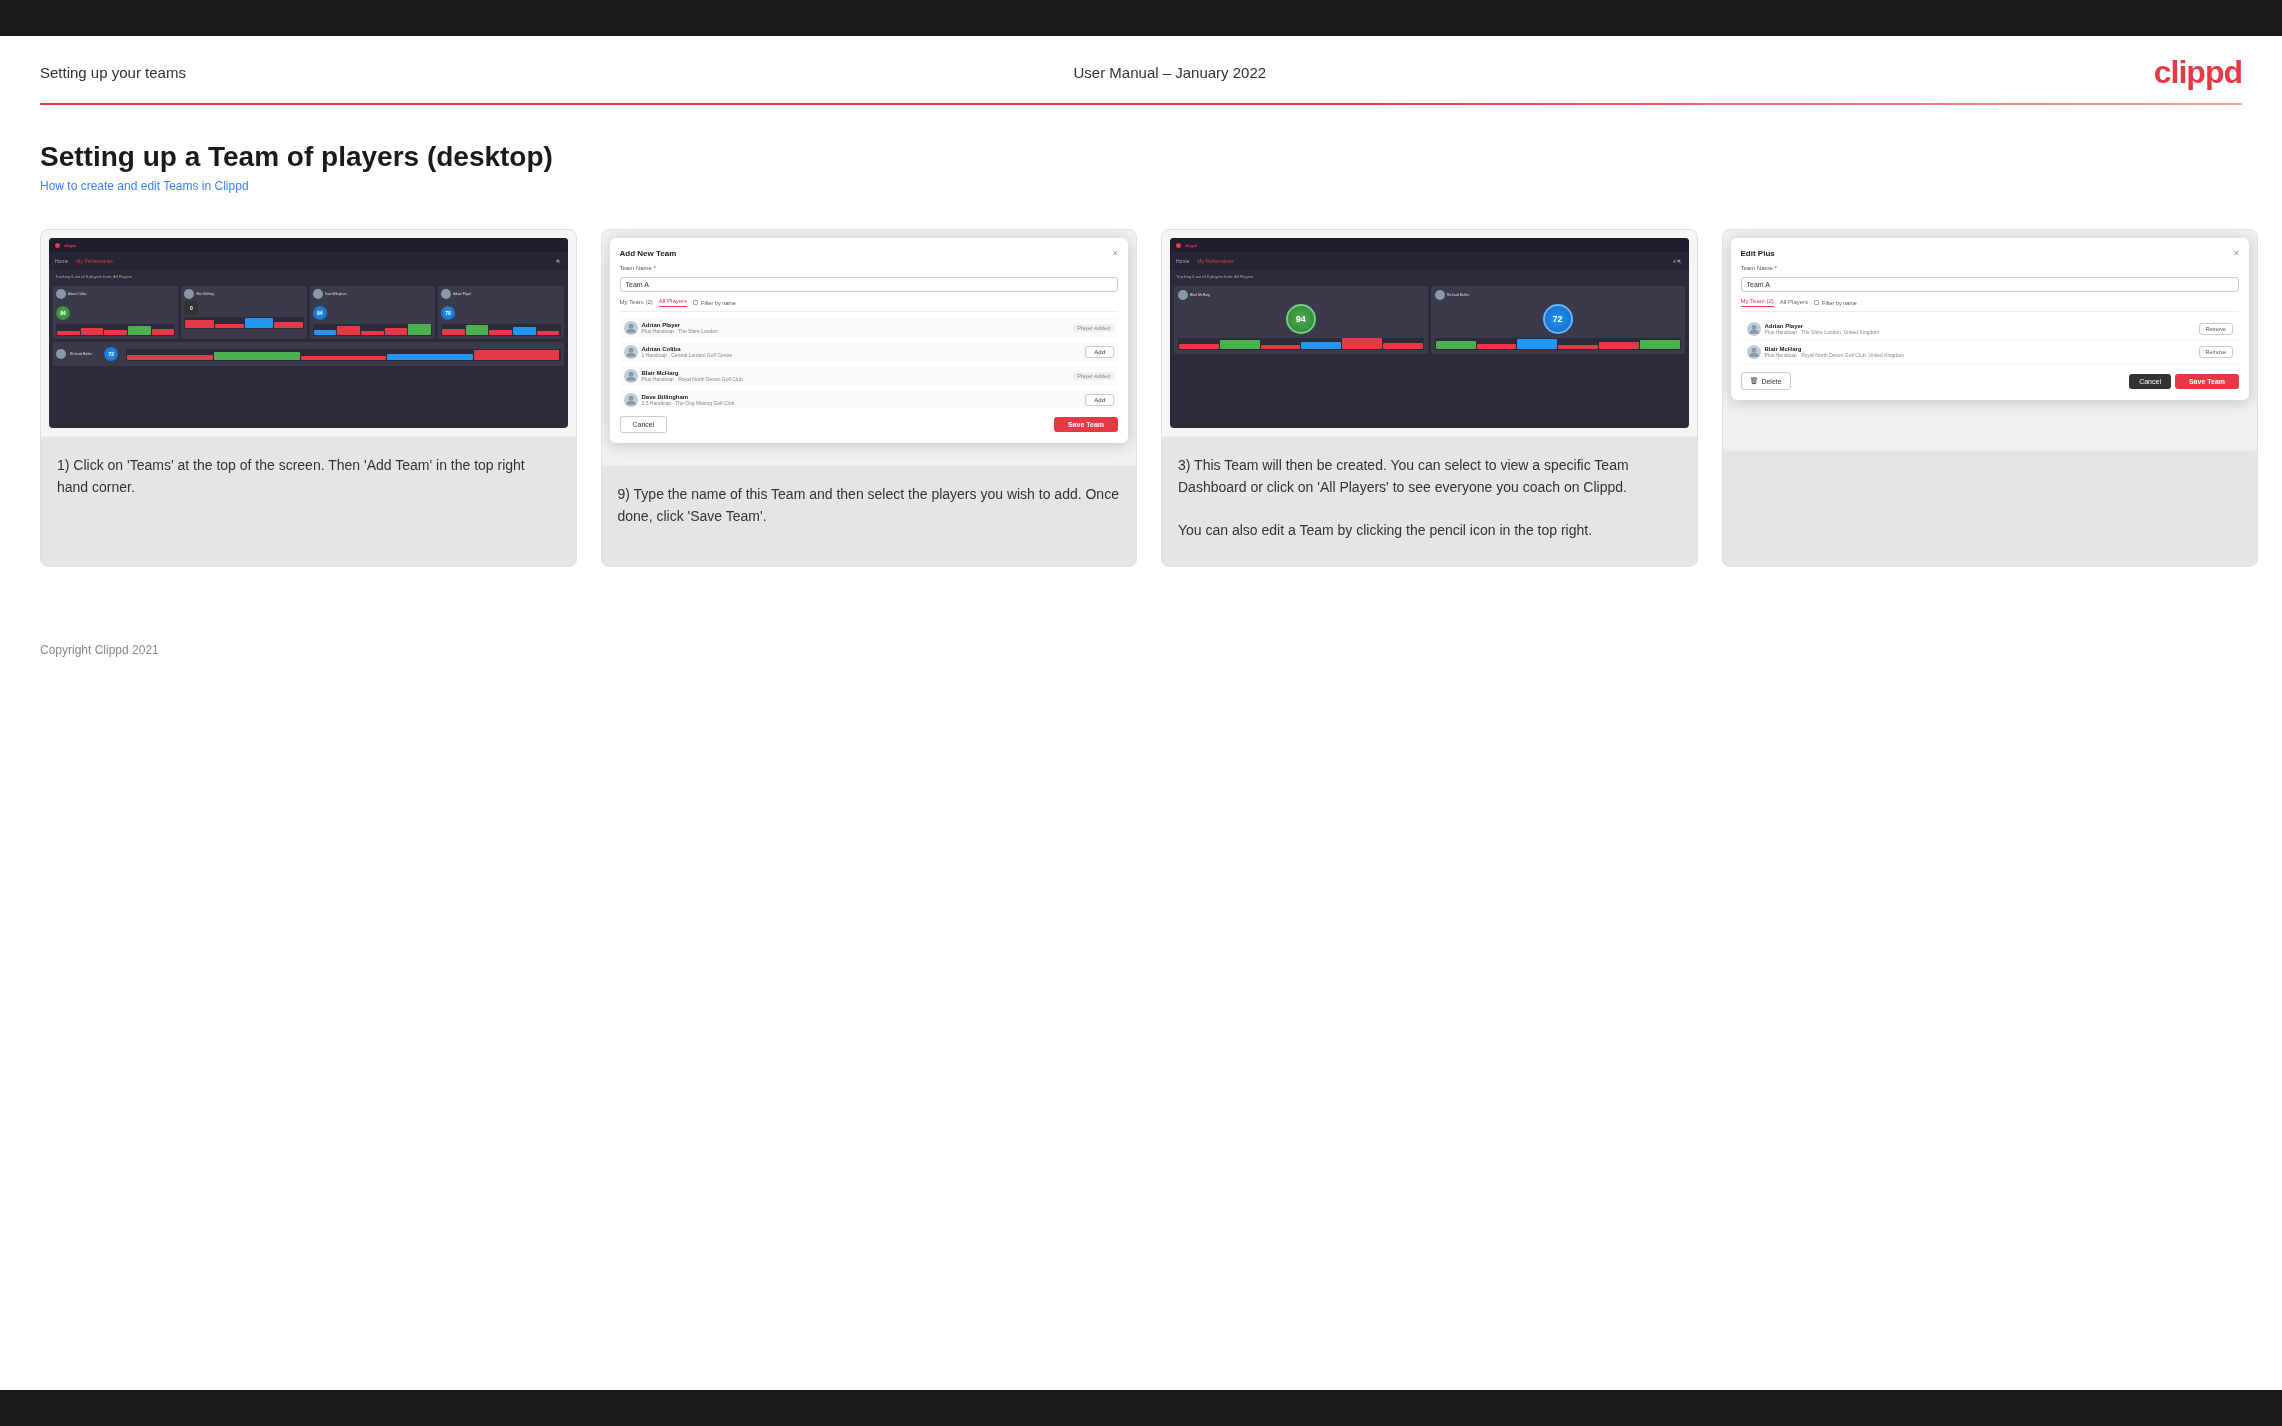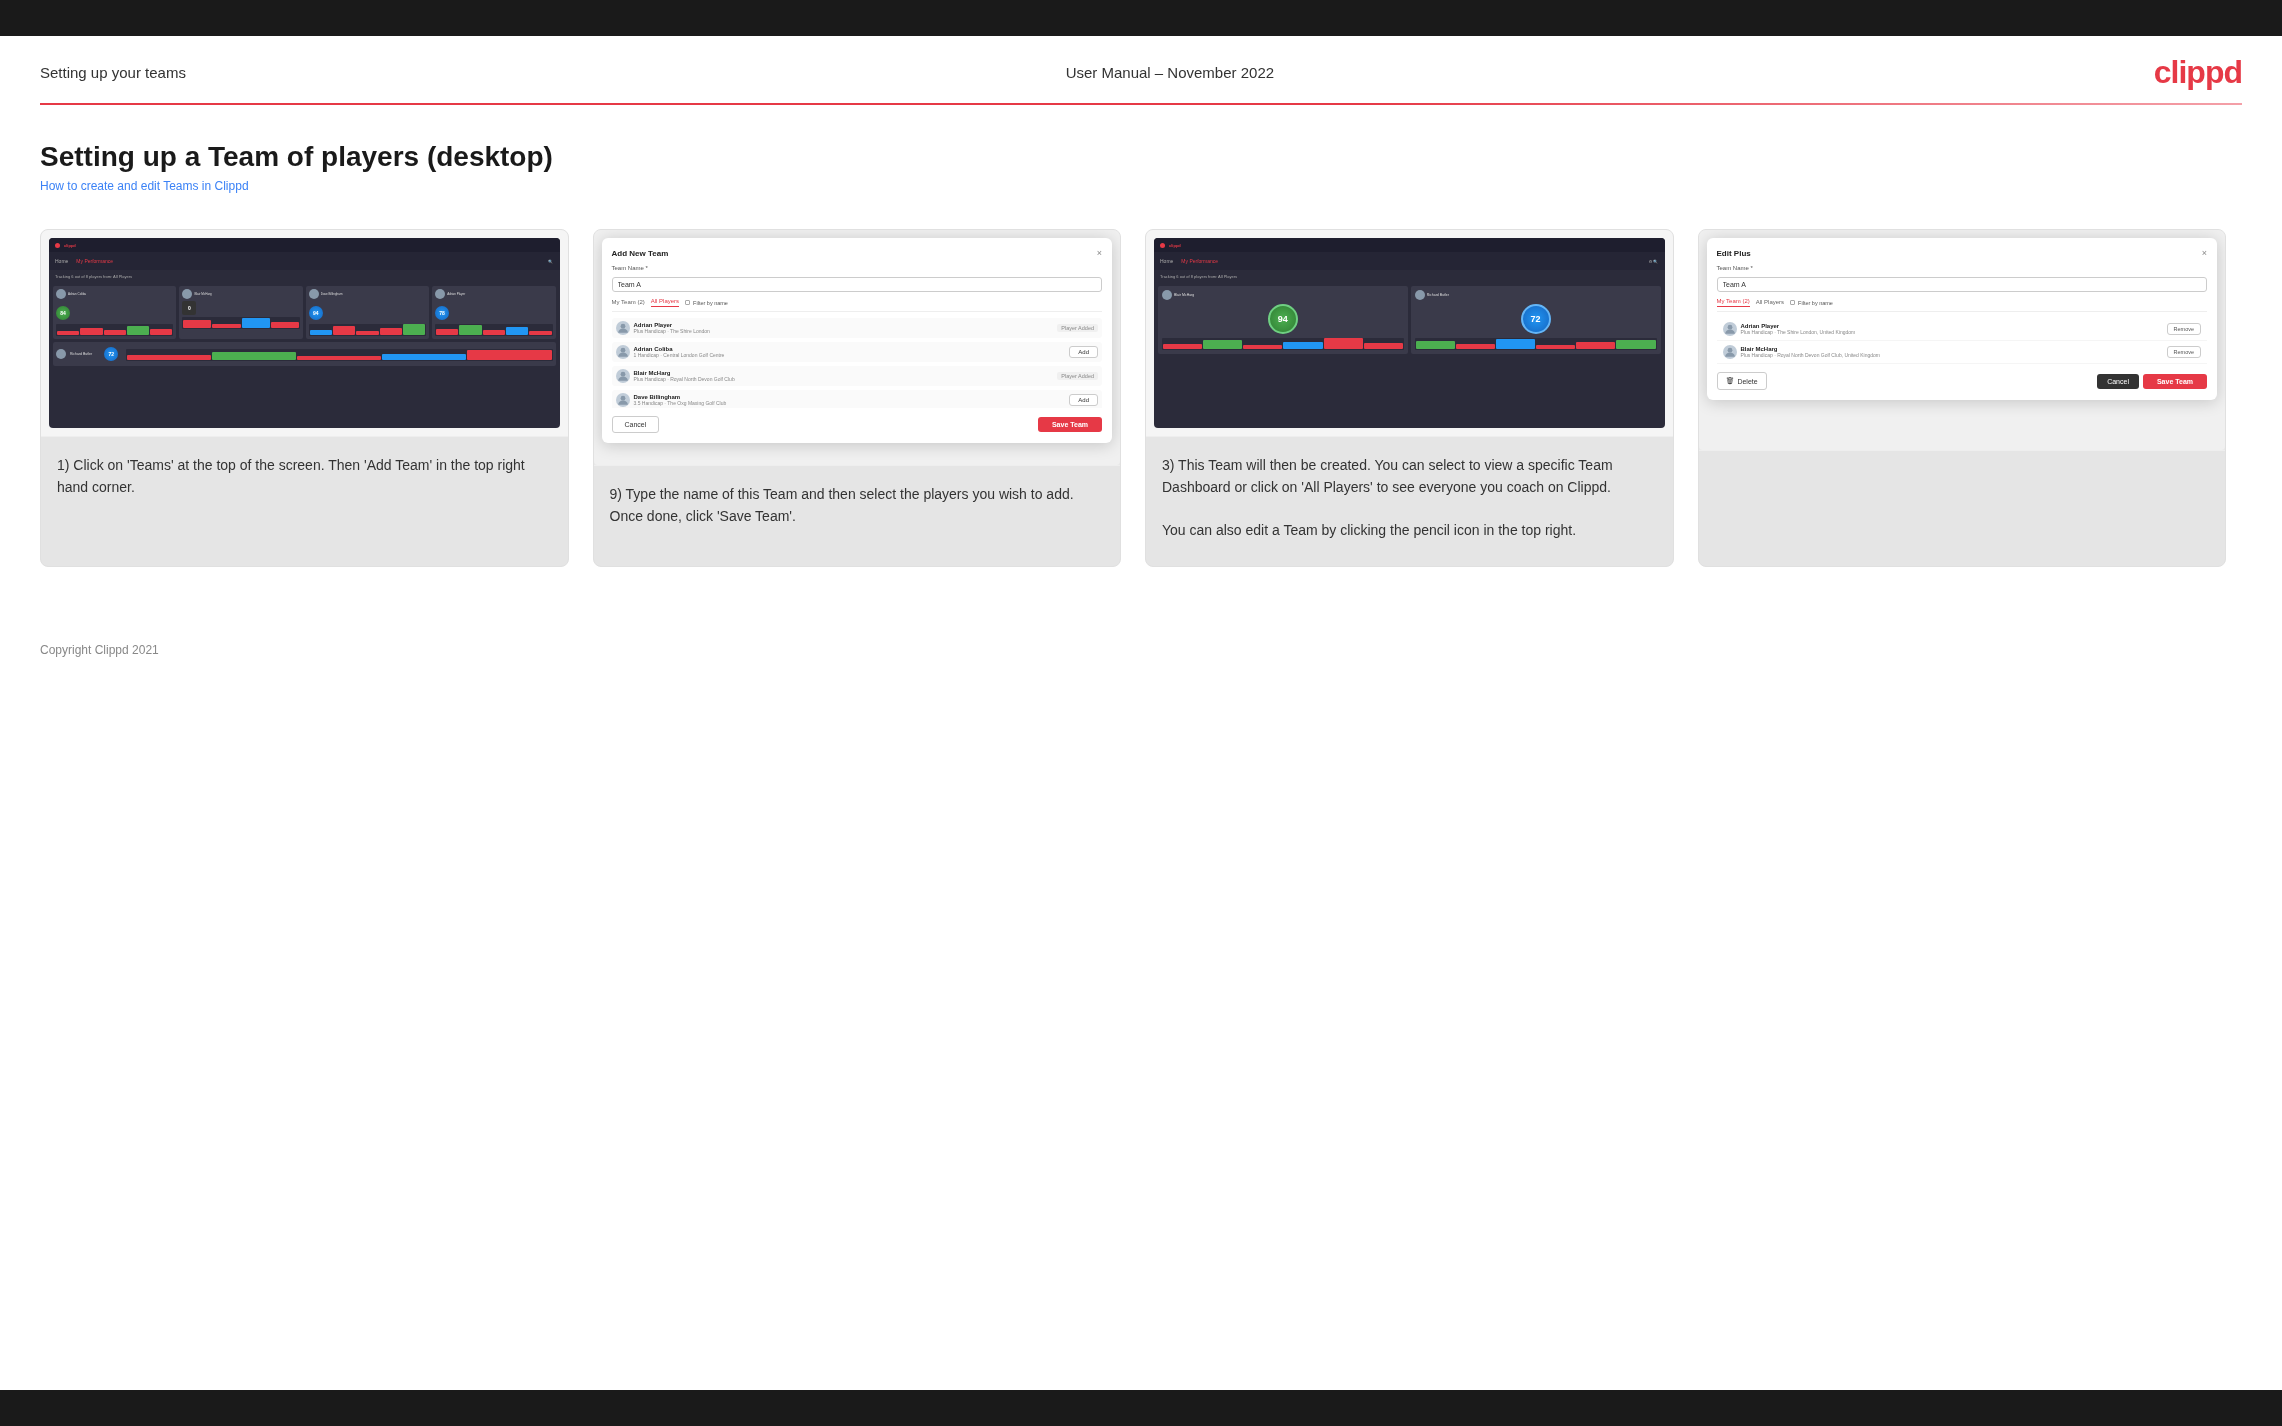--- a/index.html
+++ b/index.html
@@ -41,21 +41,21 @@
 
     
     .header-divider {
       height: 2px;
       background: linear-gradient(to right, #e63946 60%, #f4a0a8 100%);
       margin: 0 40px;
     }
 
     
     .page-content {
-      padding: 36px 56px 30px 40px;
+      padding: 36px 24px 30px 40px;
     }
 
     .page-title {
       font-size: 28px;
       font-weight: 700;
       color: #1a1a1a;
       margin-bottom: 6px;
     }
     .page-subtitle {
       font-size: 12px;
@@ -395,21 +395,21 @@
       left: 0;
     }
   </style>
 </head>
 <body>
 
 <div class="top-bar"></div>
 
 <div class="header">
   <span class="header-left">Setting up your teams</span>
-  <span class="header-center">User Manual – November 2022</span>
+  <span class="header-center">User Manual – January 2022</span>
   <span class="header-logo">clippd</span>
 </div>
 
 <div class="header-divider"></div>
 
 <div class="page-content">
   <div class="page-title">Setting up a Team of players (desktop)</div>
   <div class="page-subtitle">How to create and edit Teams in Clippd</div>
 
   <div class="cards-row">

